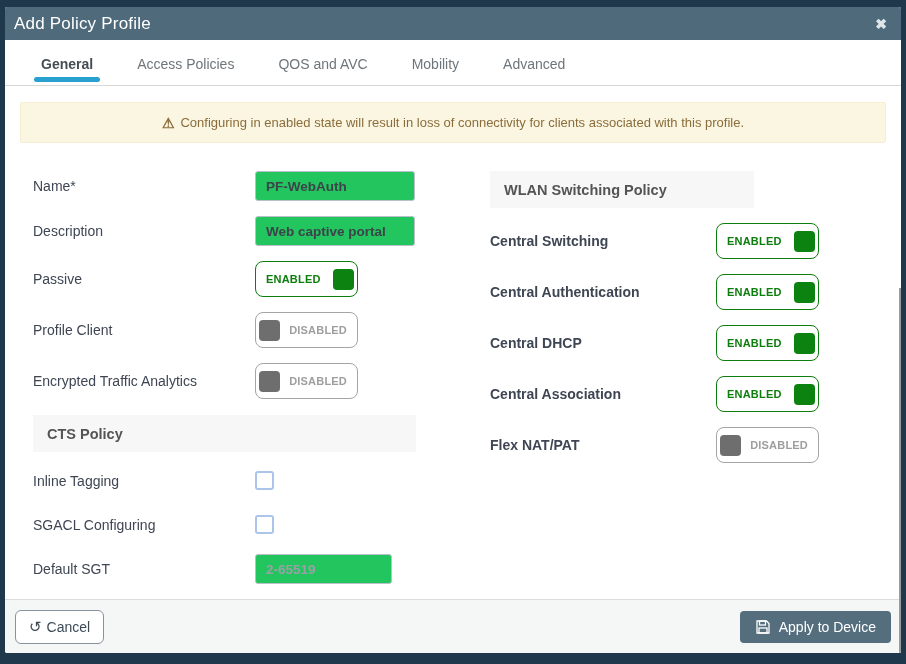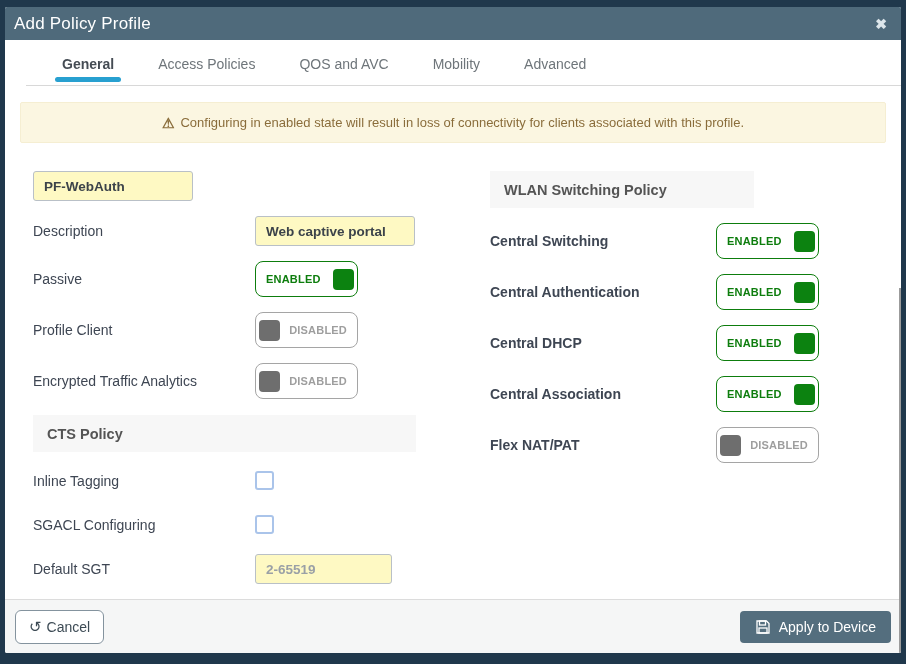--- a/index.html
+++ b/index.html
@@ -30,21 +30,20 @@
     margin-left:auto; color:#dde6eb; font-size:14px; font-weight:bold;
     cursor:pointer; line-height:1;
   }
   
   .tabs {
     flex:0 0 46px;
     display:flex; align-items:flex-end;
     padding:0 0 0 33px;
     border-bottom:1px solid #d8d8d8;
     background:#fff;
-    margin-left:21px;
   }
   .tab {
     font-size:14px; color:#6e757a;
     padding:0 3px 13px 3px;
     margin-right:38px;
     position:relative; cursor:pointer; white-space:nowrap;
   }
   .tab.active { color:#454c54; font-weight:bold; }
   .tab.active::after {
     content:""; position:absolute; left:-4px; right:-4px; bottom:3px;
@@ -87,21 +86,21 @@
     margin:16px 0 14px 0;
   }
   .col-right .section-band { width:264px; margin:0 0 15px 0; }
   
   .text-input {
     width:160px; height:30px;
     border:1px solid #b9c0c7; border-radius:3px;
     padding:0 10px;
     font-family:"Liberation Sans", sans-serif;
     font-size:13.5px; font-weight:bold; color:#3c434a;
-    outline:none; background:#fef9c3;
+    outline:none; background:#22c55e;
   }
   .text-input.sgt { width:137px; font-weight:bold; }
   .text-input.sgt::placeholder { color:#9aa0a6; opacity:1; }
   
   .toggle {
     width:103px; height:28px;
     border-radius:8px;
     background:#fff;
     display:flex; align-items:center; justify-content:space-between;
     padding:17px 3px;
@@ -178,20 +177,21 @@
   <div class="banner">
     <span class="warn-icon">⚠</span>
     <span>Configuring in enabled state will result in loss of connectivity for clients associated with this profile.</span>
   </div>
 
   <div class="form-area">
 
     <div class="col col-left">
 
       <div class="row">
+        <span class="label">Name*</span>
         <input class="text-input" type="text" value="PF-WebAuth" style="">
       </div>
 
       <div class="row">
         <span class="label">Description</span>
         <input class="text-input" type="text" value="Web captive portal" style="">
       </div>
 
       <div class="row">
         <span class="label">Passive</span>

